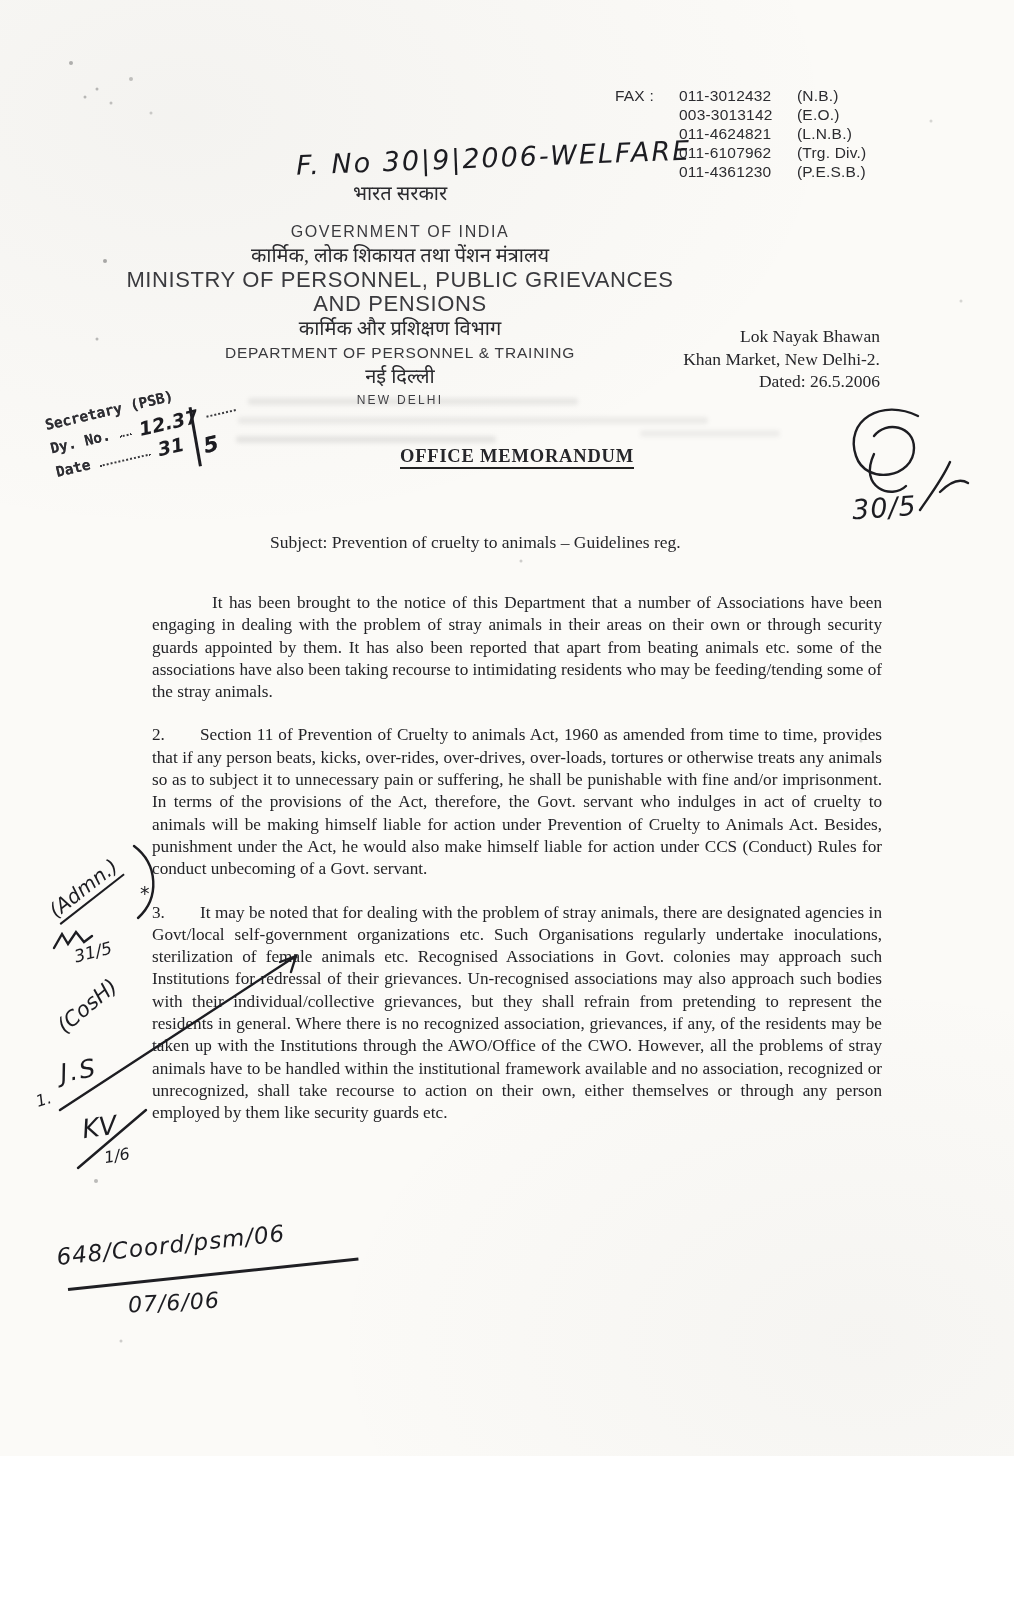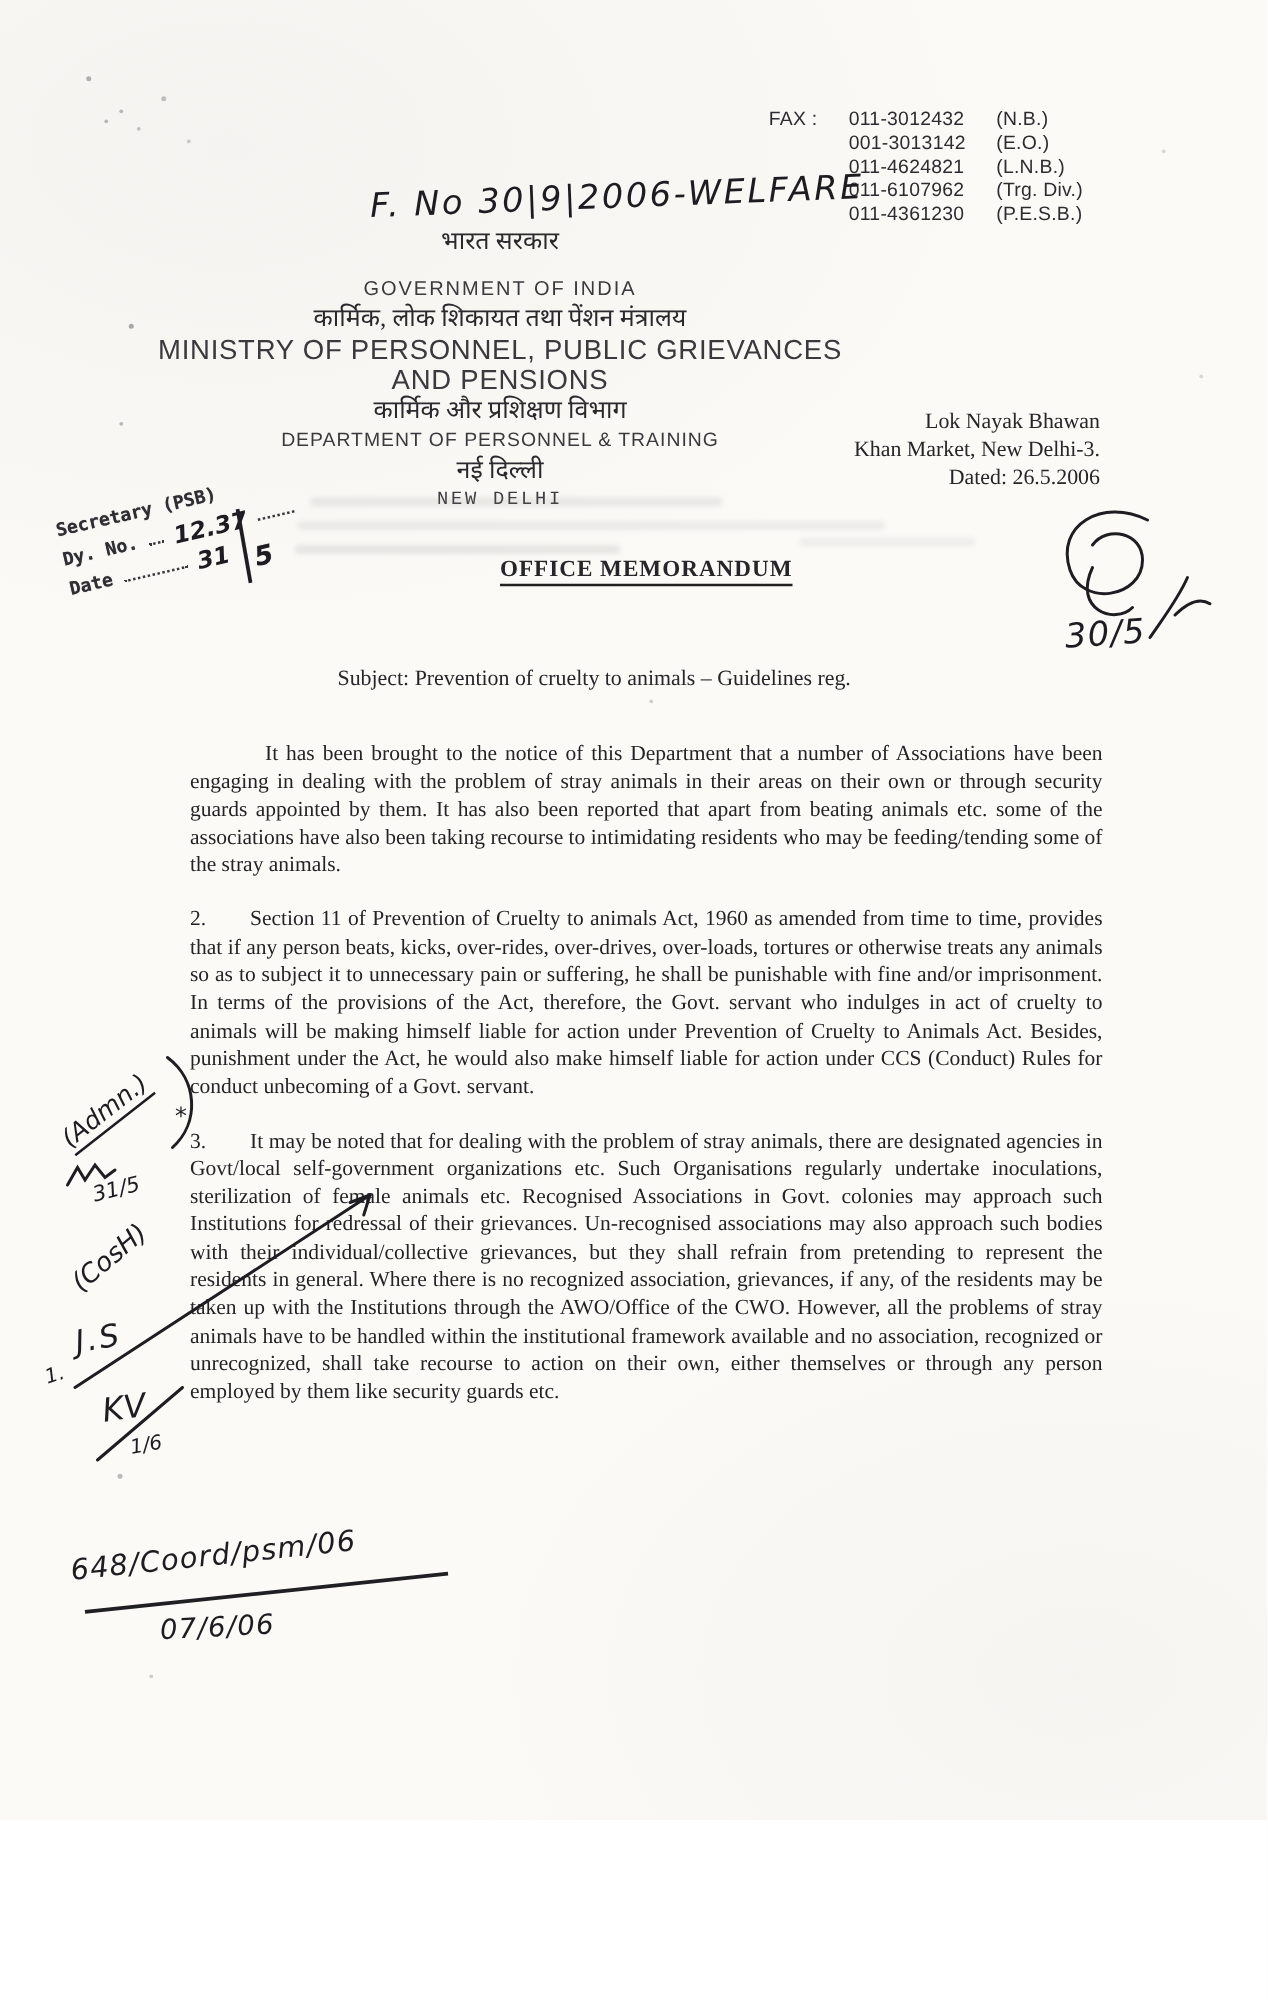--- a/index.html
+++ b/index.html
@@ -25,21 +25,21 @@
   
   .fileno { left:296px; top:142px; width:400px; font-size:27px; letter-spacing:2px;
             transform:rotate(-2.2deg); white-space:nowrap; }
 
   
   .hdr { left:115px; top:181px; width:570px; text-align:center; }
   .hdr .hi   { font-size:20px; line-height:25px; color:#2a2a2e; }
   .hdr .en1  { font-size:16px; line-height:22px; letter-spacing:1.6px; color:#3a3a3e;margin-top:15px; }
   .hdr .en2  { font-size:22px; line-height:24px; letter-spacing:.6px; color:#3a3a3e; }
   .hdr .en3  { font-size:15.5px; line-height:23px; letter-spacing:.8px; color:#3a3a3e; }
-  .hdr .en4  { font-size:15px; line-height:22px; letter-spacing:2.2px; color:#3a3a3e;font-family:Liberation Mono, monospace; }
+  .hdr .en4  { font-size:12px; line-height:22px; letter-spacing:2.2px; color:#3a3a3e; }
 
   
   .addr { left:600px; top:325px; width:280px; text-align:right; font-size:17.5px; line-height:22.5px; }
 
   
   .stamp { left:48px; top:390px; width:210px; transform:rotate(-13deg);
            font-family:"DejaVu Sans Mono", monospace; font-weight:bold; font-size:14.5px;
            line-height:22px; color:#2e2e33; text-shadow:0 0 .6px #55555a; }
   .dots { display:inline-block; border-bottom:2.2px dotted #3a3a3e; height:11px; }
   .stamp-hand { font-size:19px; font-weight:bold; position:relative; top:3px; text-shadow:none; }
@@ -101,21 +101,21 @@
   <div class="speck"></div>
 
   <div class="abs fax sans">
     <div class="fax-row">
       <span class="fax-label">FAX :</span>
       <span class="fax-number">011-3012432</span>
       <span>(N.B.)</span>
     </div>
     <div class="fax-row">
       <span class="fax-label"></span>
-      <span class="fax-number">001-3013142</span>
+      <span class="fax-number">003-3013142</span>
       <span>(E.O.)</span>
     </div>
     <div class="fax-row">
       <span class="fax-label"></span>
       <span class="fax-number">011-4624821</span>
       <span>(L.N.B.)</span>
     </div>
     <div class="fax-row">
       <span class="fax-label"></span>
       <span class="fax-number">011-6107962</span>
@@ -136,21 +136,21 @@
     <div class="hi">कार्मिक, लोक शिकायत तथा पेंशन मंत्रालय</div>
     <div class="en2 sans">MINISTRY OF PERSONNEL, PUBLIC GRIEVANCES AND PENSIONS</div>
     <div class="hi">कार्मिक और प्रशिक्षण विभाग</div>
     <div class="en3 sans">DEPARTMENT OF PERSONNEL &amp; TRAINING</div>
     <div class="hi">नई दिल्ली</div>
     <div class="en4 sans">NEW DELHI</div>
   </div>
 
   <div class="abs addr">
     <div>Lok Nayak Bhawan</div>
-    <div>Khan Market, New Delhi-3.</div>
+    <div>Khan Market, New Delhi-2.</div>
     <div>Dated: 26.5.2006</div>
   </div>
 
   <div class="abs stamp">
     <div>Secretary (PSB)</div>
     <div>
       <span>Dy. No.</span>
       <span class="dots" style="width:12px"></span>
       <span class="hand stamp-hand">12.37</span>
       <span class="dots" style="width:30px"></span>

